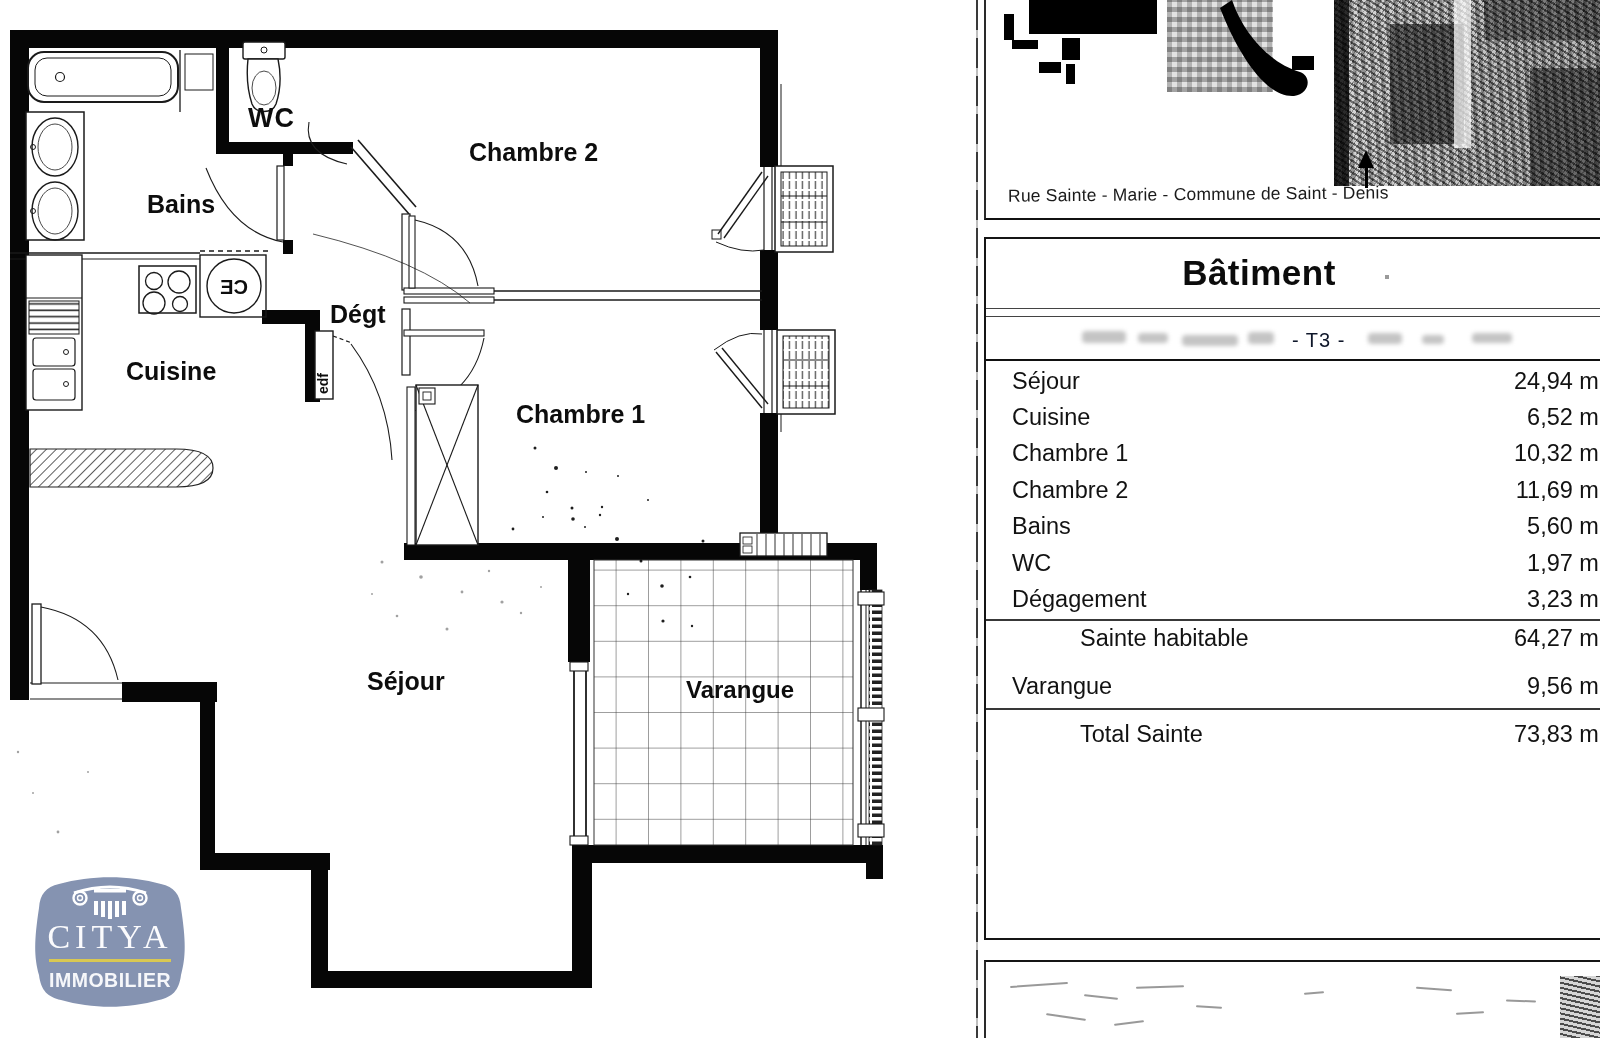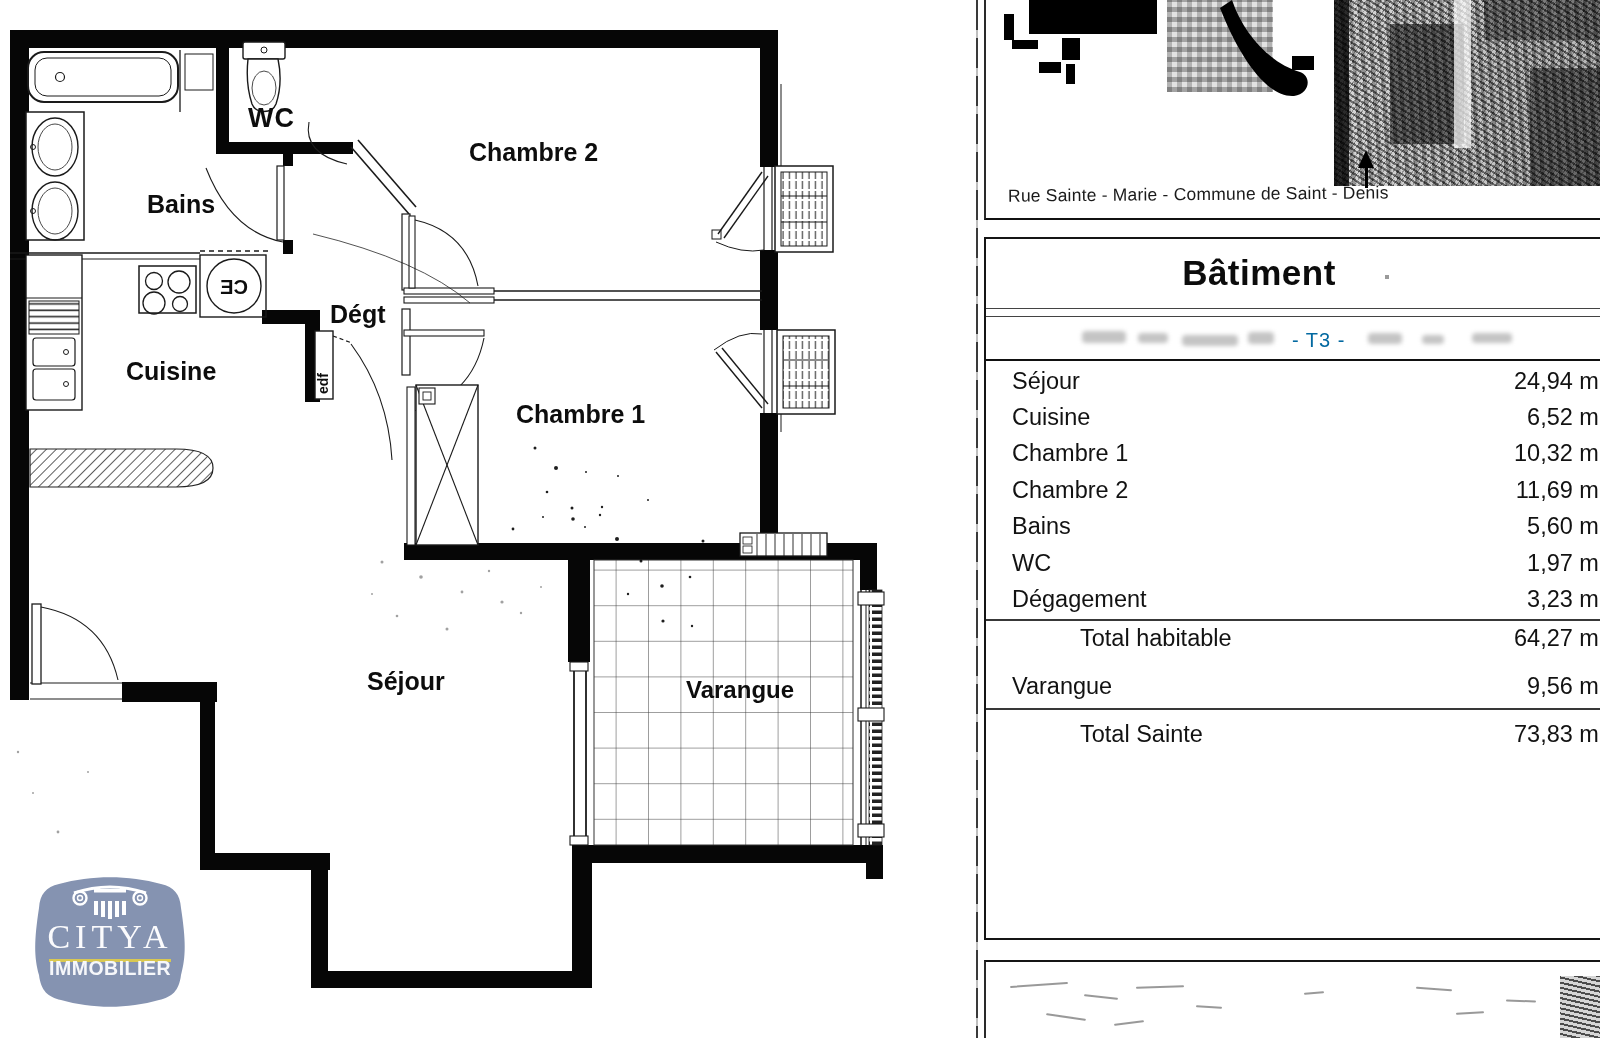--- a/index.html
+++ b/index.html
@@ -40,41 +40,41 @@
     text-align:center;font-size:35px;font-weight:bold;letter-spacing:.5px;color:#0c0c0c;}
   .ghost{position:absolute;left:399px;top:36px;width:4px;height:4px;background:#9a9a9a;box-shadow:3px-8px 0 #b5b5b5,1px 7px 0 #adadad;}
   .hline{position:absolute;left:0;width:100%;background:#222;}
   .sepA{top:69px;height:1px;opacity:.85;}
   .sepB{top:77px;height:1px;opacity:.85;}
   .sepC{top:120px;height:2px;background:#111;}
   .sepD{top:380px;height:2px;opacity:.9;}
   .sepE{top:469px;height:2px;opacity:.9;}
   .subtitle-zone{position:absolute;left:0;top:84px;width:100%;height:34px;}
   .smudge{position:absolute;background:rgba(100,100,100,.38);filter:blur(2px);border-radius:4px;}
-  .t3{position:absolute;left:306px;top:6px;font-size:20px;color:#0369a1;letter-spacing:1px;text-align:center;}
+  .t3{position:absolute;left:306px;top:6px;font-size:20px;color:#0f172a;letter-spacing:1px;text-align:center;}
   .rows{position:absolute;left:0;top:124px;width:100%;}
   .trow{display:flex;justify-content:space-between;align-items:center;height:36.4px;
     padding:0 6px 0 26px;font-size:23.5px;color:#121212;}
   .ttotal{position:absolute;left:0;width:100%;box-sizing:border-box;display:flex;justify-content:space-between;
     padding:0 6px 0 94px;font-size:23.5px;color:#121212;}
   .ttotal.noindent{padding-left:26px;}
   .tot1{top:386px;} .tot2{top:434px;} .tot3{top:482px;}
 
   .box-bottom{left:984px;top:960px;width:632px;height:80px;border-left:2px solid #2a2a2a;border-top:2px solid #151515;}
   .scratch{position:absolute;height:2px;background:rgba(70,70,70,.55);border-radius:2px;}
   .noiseblock{position:absolute;left:574px;top:14px;width:52px;height:64px;
     background:repeating-linear-gradient(13deg,rgba(0,0,0,.7) 0 2px,rgba(120,120,120,.3) 2px 5px);}
 
   
   .logo{position:absolute;left:33px;top:869px;width:154px;height:142px;}
   .logo .shield{position:absolute;left:0;top:0;}
   .logo .brand{position:absolute;left:0;top:49px;width:100%;text-align:center;color:#fbfbfd;
     font-family:"Liberation Serif",serif;font-size:34px;letter-spacing:5px;font-weight:500;}
   .logo .divider{position:absolute;left:16px;top:90px;width:122px;height:2.5px;background:#d9c852;}
-  .logo .tagline{position:absolute;left:0;top:88px;width:100%;text-align:center;color:#f6f7fa;
+  .logo .tagline{position:absolute;left:0;top:100px;width:100%;text-align:center;color:#f6f7fa;
     font-size:19.5px;font-weight:bold;letter-spacing:.5px;}
   .colicon{position:absolute;left:37px;top:10px;}
 </style>
 </head>
 <body>
 
 <div class="page">
 
   <svg width="976" height="1038" viewBox="0 0 976 1038" style="position:absolute;left:0;top:0;">
     <defs>
@@ -376,21 +376,21 @@
           <span>1,97 m2</span>
         </div>
         <div class="trow">
           <span>Dégagement</span>
           <span>3,23 m2</span>
         </div>
       </div>
 
     <div class="hline sepD"></div>
     <div class="ttotal tot1">
-      <span>Total habitable</span>
+      <span>Sainte habitable</span>
       <span>64,27 m2</span>
     </div>
     <div class="ttotal tot2 noindent">
       <span>Varangue</span>
       <span>9,56 m2</span>
     </div>
     <div class="hline sepE"></div>
     <div class="ttotal tot3">
       <span>Total Sainte</span>
       <span>73,83 m2</span>

